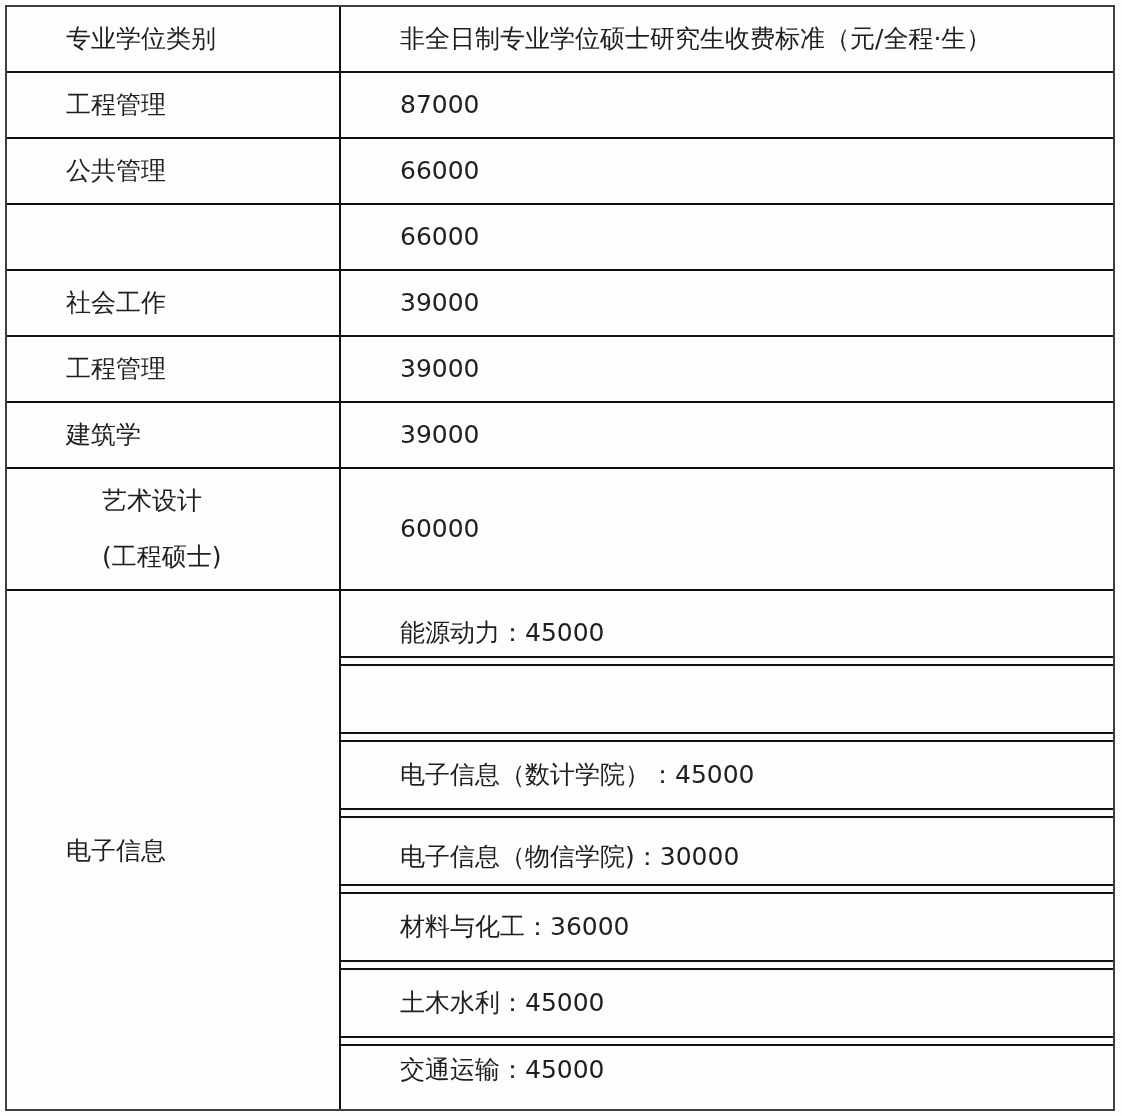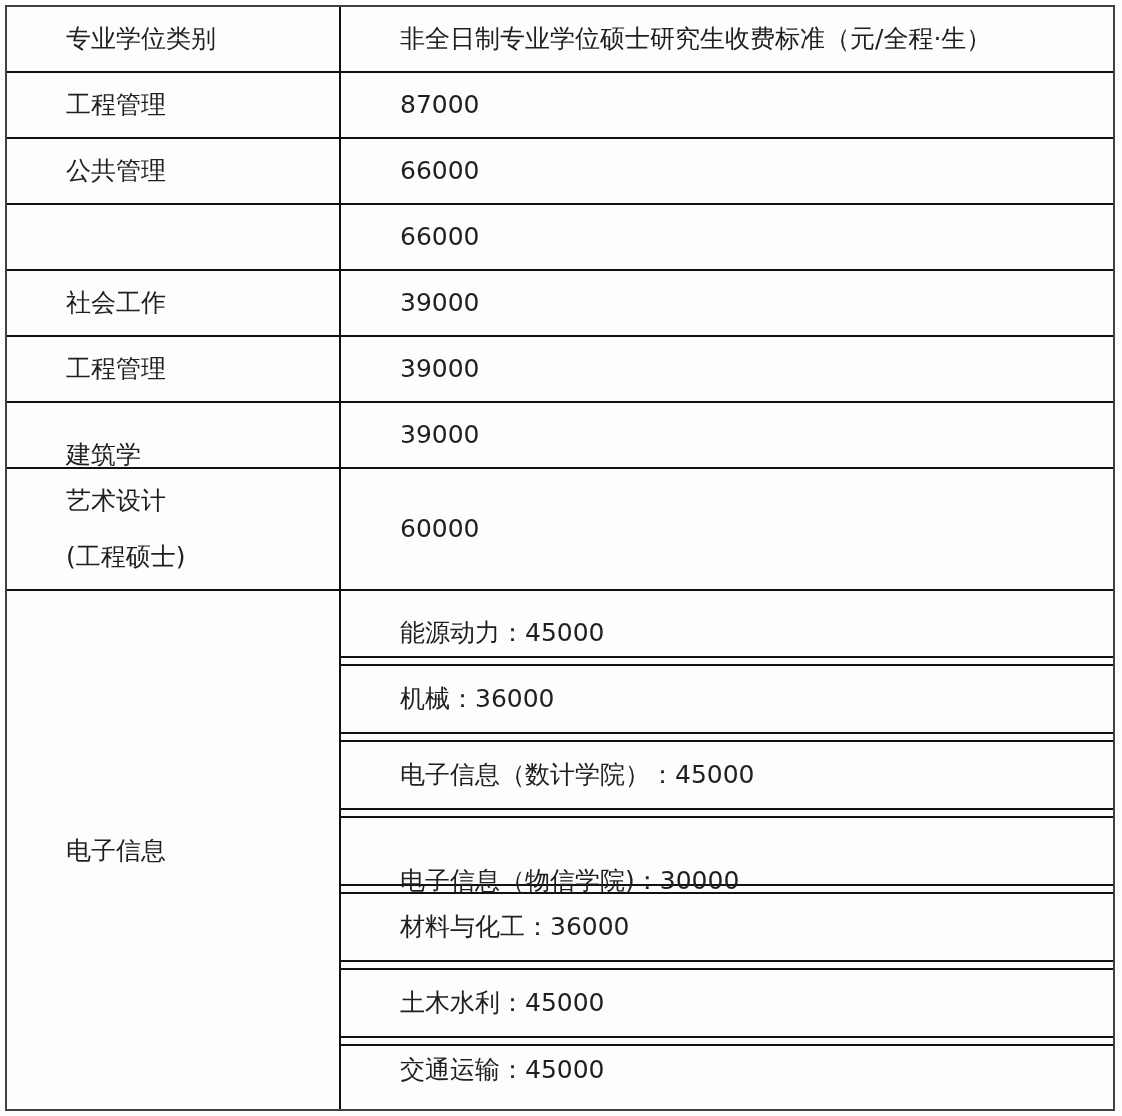--- a/index.html
+++ b/index.html
@@ -28,21 +28,21 @@
     .cell {
       position: absolute;
       font-size: 25px;
       line-height: 30px;
       white-space: nowrap;
       display: flex; align-items: center;
     }
     .cell.left { left: 59px; }
     .cell.right { left: 393px; }
     .cell.multi { flex-direction: column; align-items: flex-start; justify-content: center; }
-    .cell.multi span { display: block; line-height: 56px; }
+    .cell.multi span { display: block; line-height: 56px; margin-left: 36px; }
   </style>
 </head>
 <body>
 
 <div class="table">
 
   <div class="vline"></div>
 
   <div class="hline" style="top:64px"></div>
   <div class="hline" style="top:130px"></div>
@@ -76,31 +76,30 @@
   <div class="cell right" style="top:132px;height:64px">66000</div>
 
   <div class="cell right" style="top:198px;height:64px">66000</div>
 
   <div class="cell left" style="top:264px;height:64px">社会工作</div>
   <div class="cell right" style="top:264px;height:64px">39000</div>
 
   <div class="cell left" style="top:330px;height:64px">工程管理</div>
   <div class="cell right" style="top:330px;height:64px">39000</div>
 
-  <div class="cell left" style="top:416px;height:64px">建筑学</div>
+  <div class="cell left" style="top:396px;height:64px">建筑学</div>
   <div class="cell right" style="top:396px;height:64px">39000</div>
 
   <div class="cell left multi" style="top:462px;height:120px">
     <span>艺术设计</span>
     <span>(工程硕士)</span>
   </div>
   <div class="cell right" style="top:462px;height:120px">60000</div>
 
   <div class="cell left" style="top:584px;height:520px">电子信息</div>
 
   <div class="cell right" style="top:584px;height:84px">能源动力：45000</div>
-  <div class="cell right" style="top:659px;height:66px">机械：36000</div>
   <div class="cell right" style="top:735px;height:66px">电子信息（数计学院）：45000</div>
-  <div class="cell right" style="top:841px;height:66px">电子信息（物信学院)：30000</div>
+  <div class="cell right" style="top:817px;height:66px">电子信息（物信学院)：30000</div>
   <div class="cell right" style="top:887px;height:66px">材料与化工：36000</div>
   <div class="cell right" style="top:963px;height:66px">土木水利：45000</div>
   <div class="cell right" style="top:1039px;height:48px">交通运输：45000</div>
 </div>
 
 </body></html>

